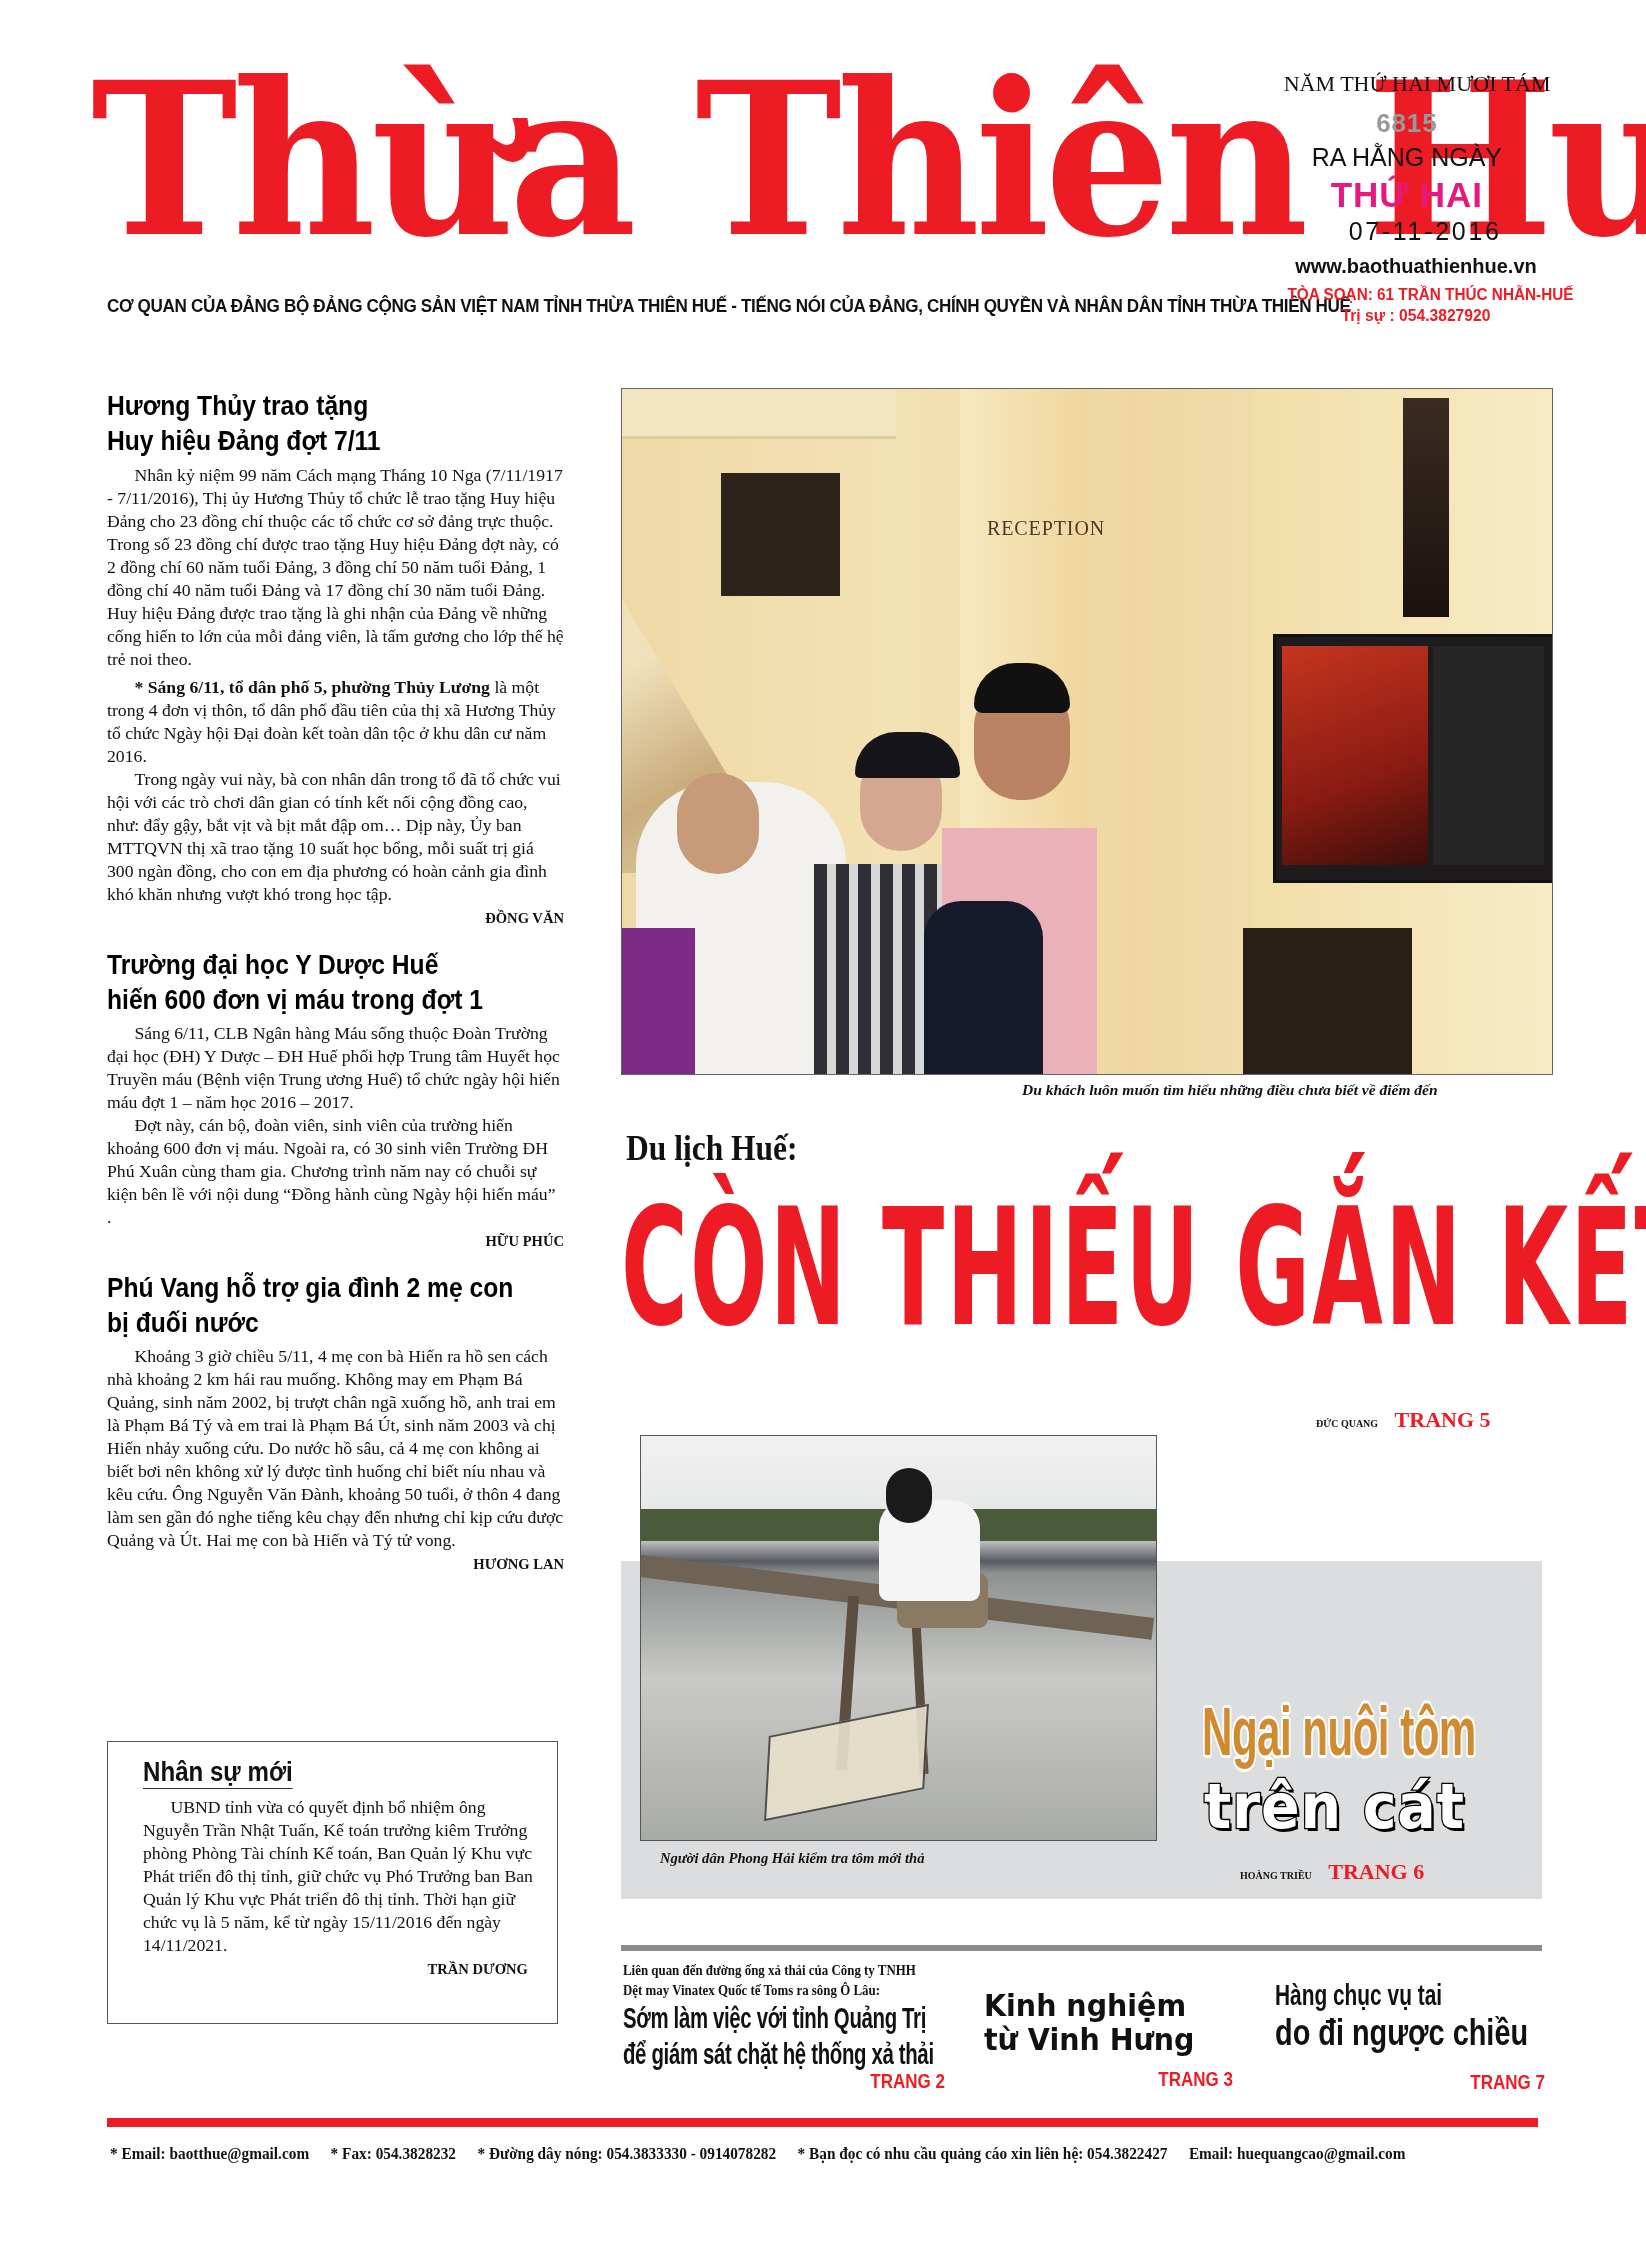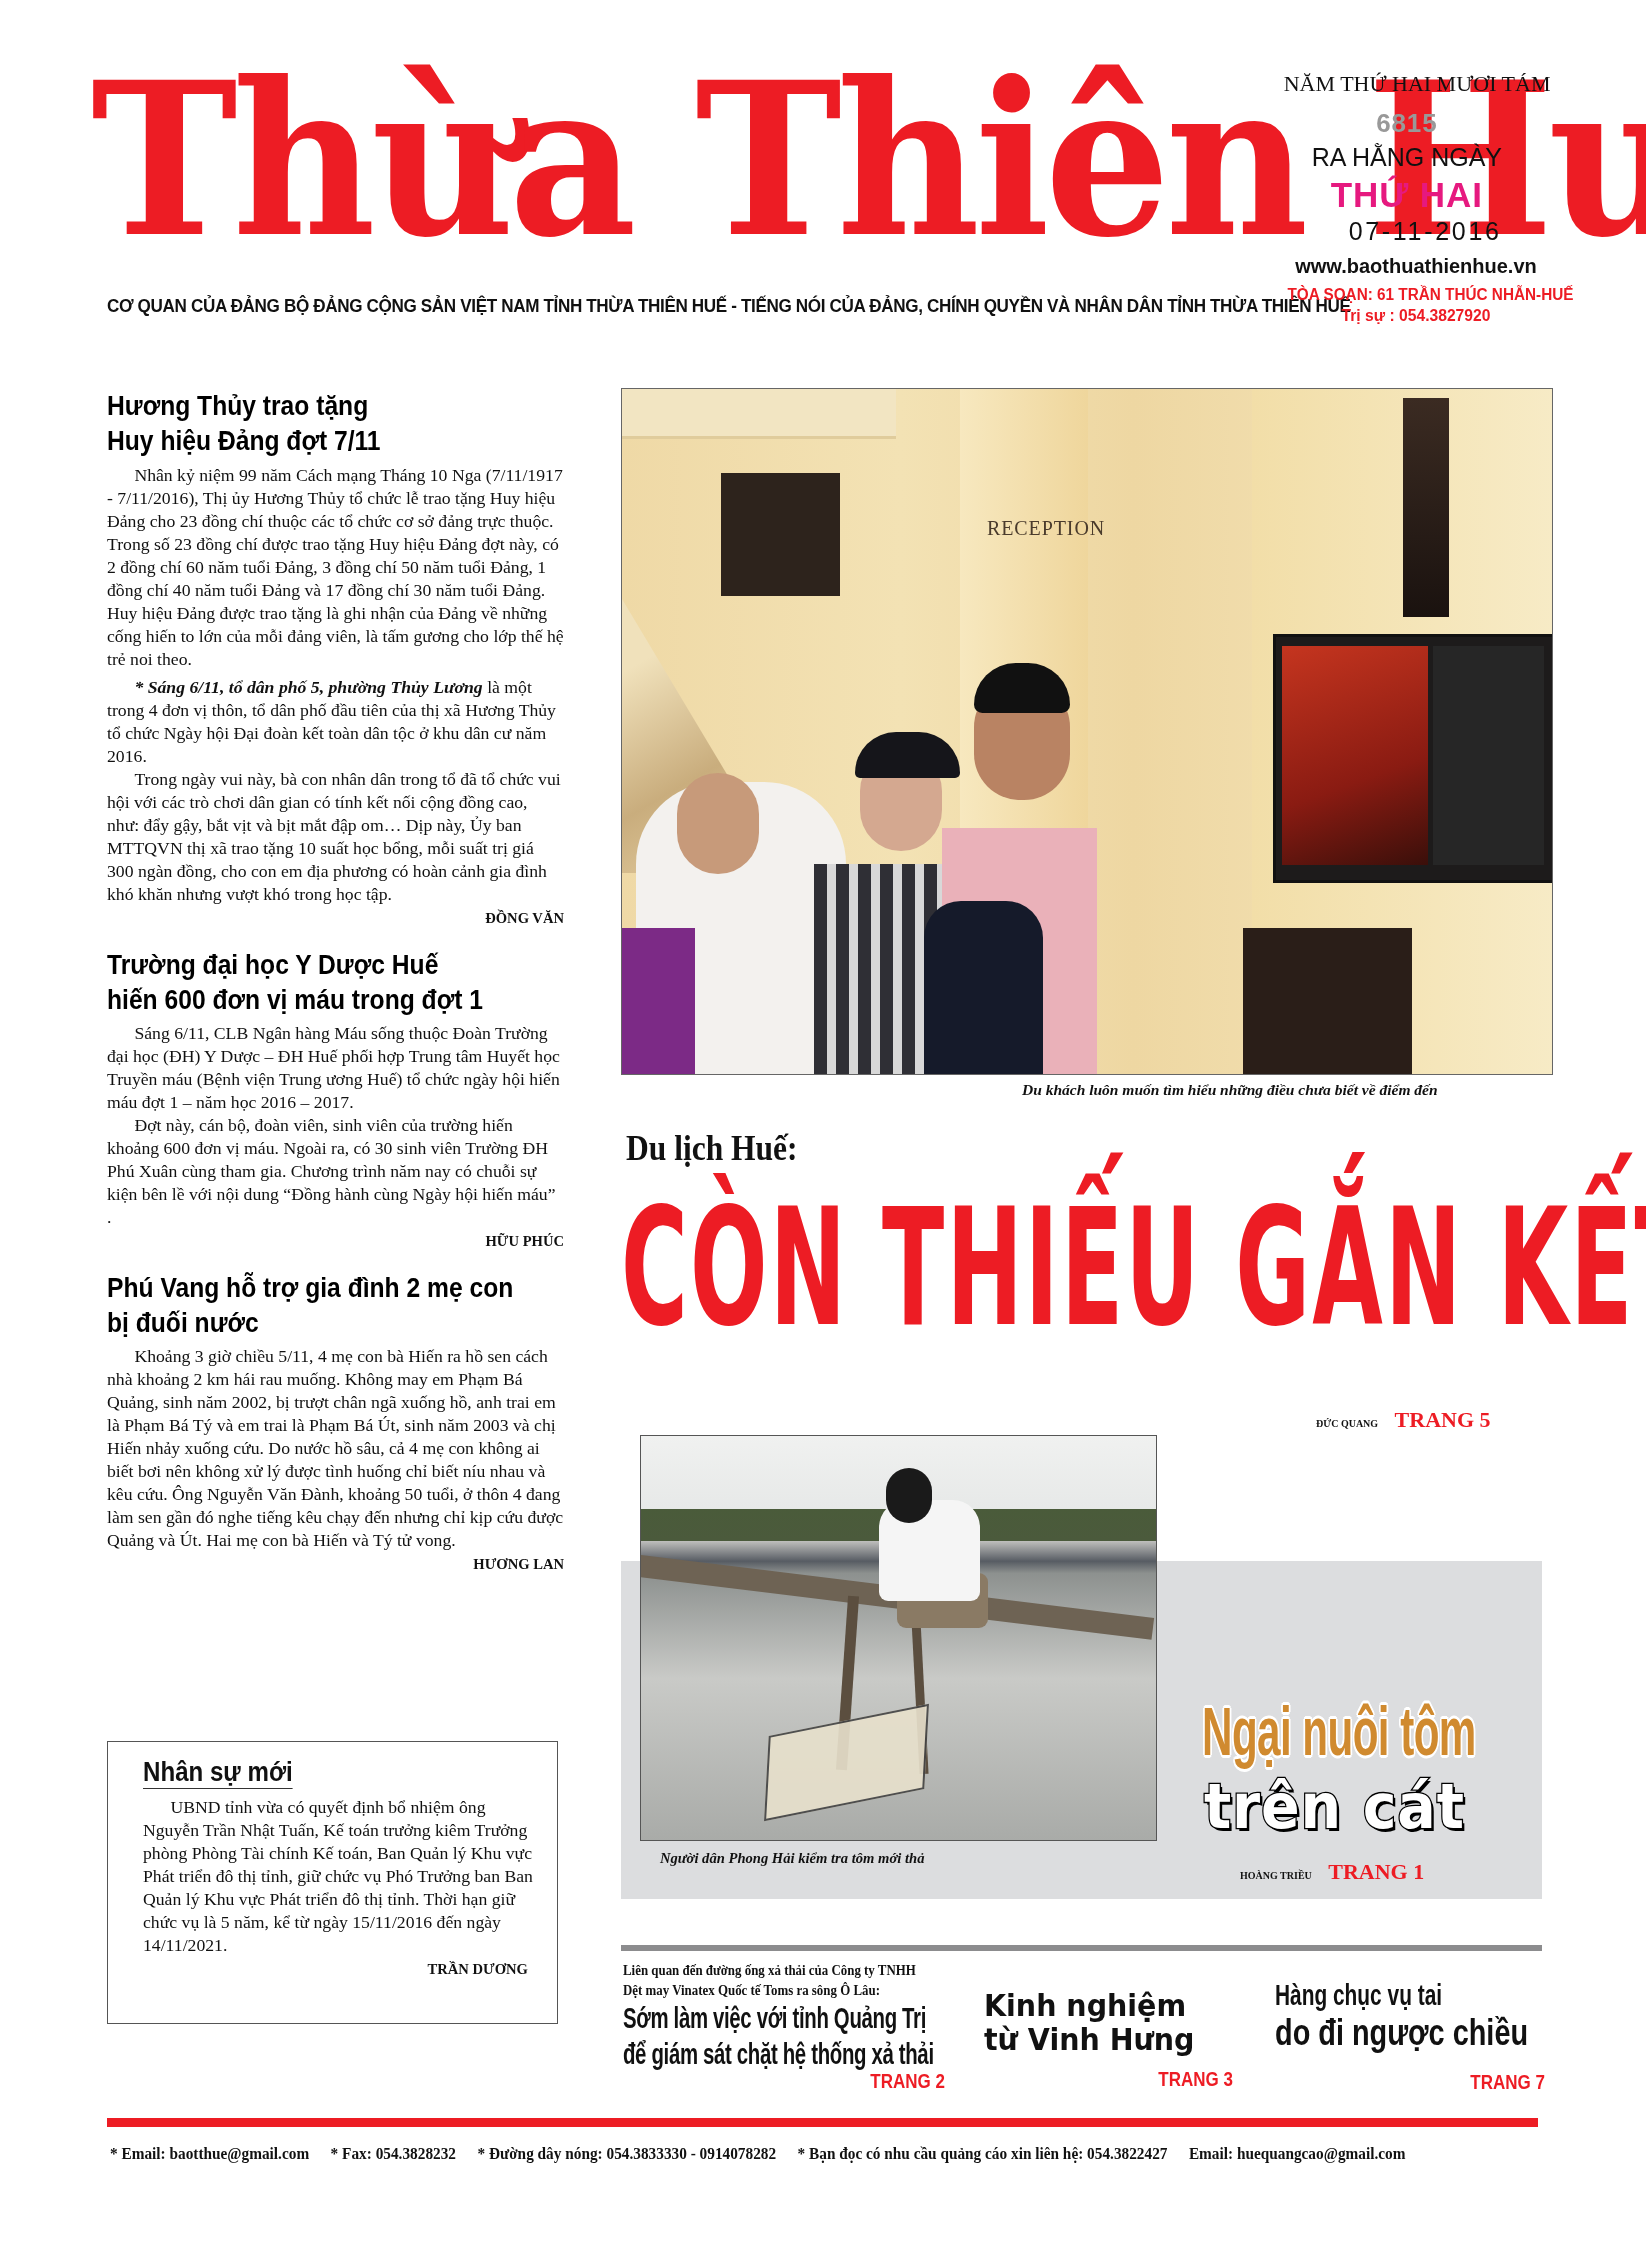--- a/index.html
+++ b/index.html
@@ -37,21 +37,21 @@
   .headline {
     font-family: "Liberation Sans", sans-serif; font-weight: bold;
     font-size: 28px; line-height: 35px; color: #000;
     transform: scaleX(0.88); transform-origin: left center; width: 512px;
   }
   .body-text {
     font-family: "Liberation Serif", serif; font-size: 17.7px; line-height: 23px;
     text-align: left; margin-top: 5.5px;
   }
   .body-text p { text-indent: 27.4px; }
-  .body-text b { font-weight: bold; font-style: italic; }
+  .body-text b { font-weight: bold; }
   .byline { font-family: "Liberation Serif", serif; font-weight: bold; font-size: 14.6px; text-align: right; margin-top: 3.7px; }
   .article { margin-bottom: 20px; }
 
   .box {
     left: 107px; top: 1741px; width: 451px; height: 283px;
     border: 1.8px solid #555; padding: 12.8px 20px 9.1px 35px;
   }
   .box-title {
     display: inline-block; font-family: "Liberation Sans", sans-serif; font-weight: bold;
     font-size: 27.4px; line-height: 33px; border-bottom: 0.9px solid #333;
@@ -265,21 +265,21 @@
   <div class="abs sp-net"></div>
   <div class="abs sp-man-legs"></div>
   <div class="abs sp-man"></div>
   <div class="abs sp-man-head"></div>
 </div>
 <div class="abs caption-italic shrimp-caption">Người dân Phong Hải kiểm tra tôm mới thả</div>
 <div class="abs shrimp-title1">Ngại nuôi tôm</div>
 <div class="abs shrimp-title2">trên cát</div>
 <div class="abs shrimp-credit">
   <span class="credit-name">HOÀNG TRIỀU</span>
-  <span class="credit-page">TRANG 1</span>
+  <span class="credit-page">TRANG 6</span>
 </div>
 
 <div class="abs gray-rule"></div>
 
 <div class="abs teaser teaser1">
   <div class="teaser-kicker">Liên quan đến đường ống xả thải của Công ty TNHH</div>
   <div class="teaser-kicker">Dệt may Vinatex Quốc tế Toms ra sông Ô Lâu:</div>
   <div class="teaser1-head">Sớm làm việc với tỉnh Quảng Trị</div>
   <div class="teaser1-head">để giám sát chặt hệ thống xả thải</div>
   <div class="teaser-page">TRANG 2</div>

